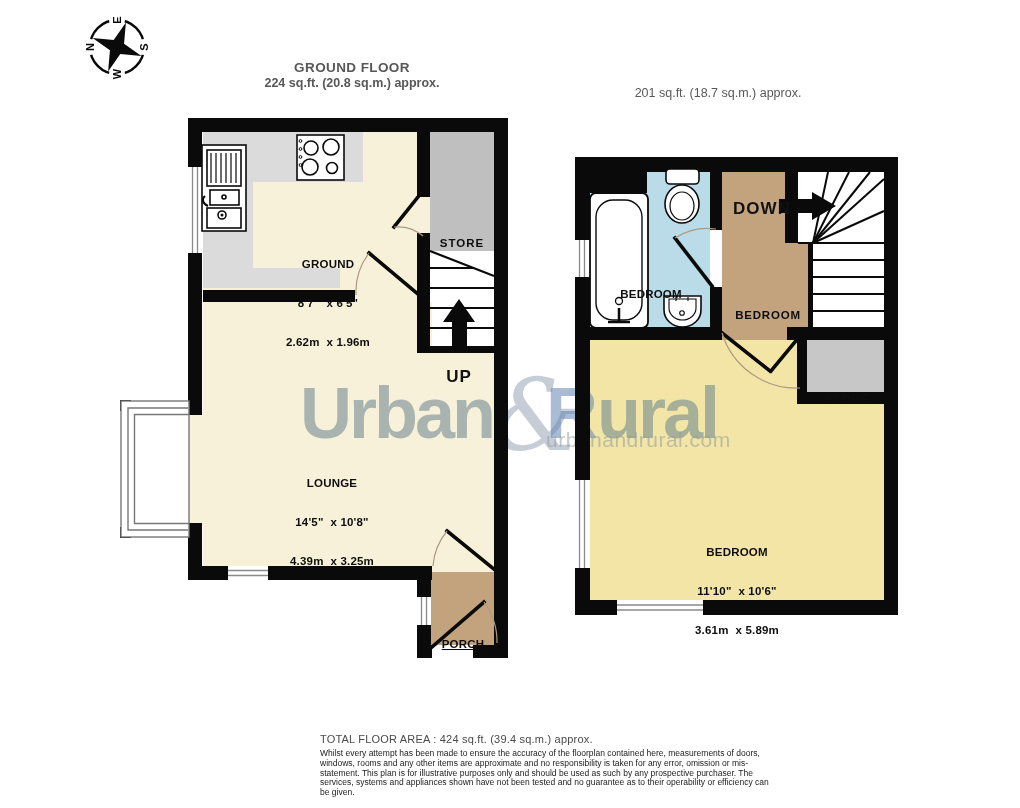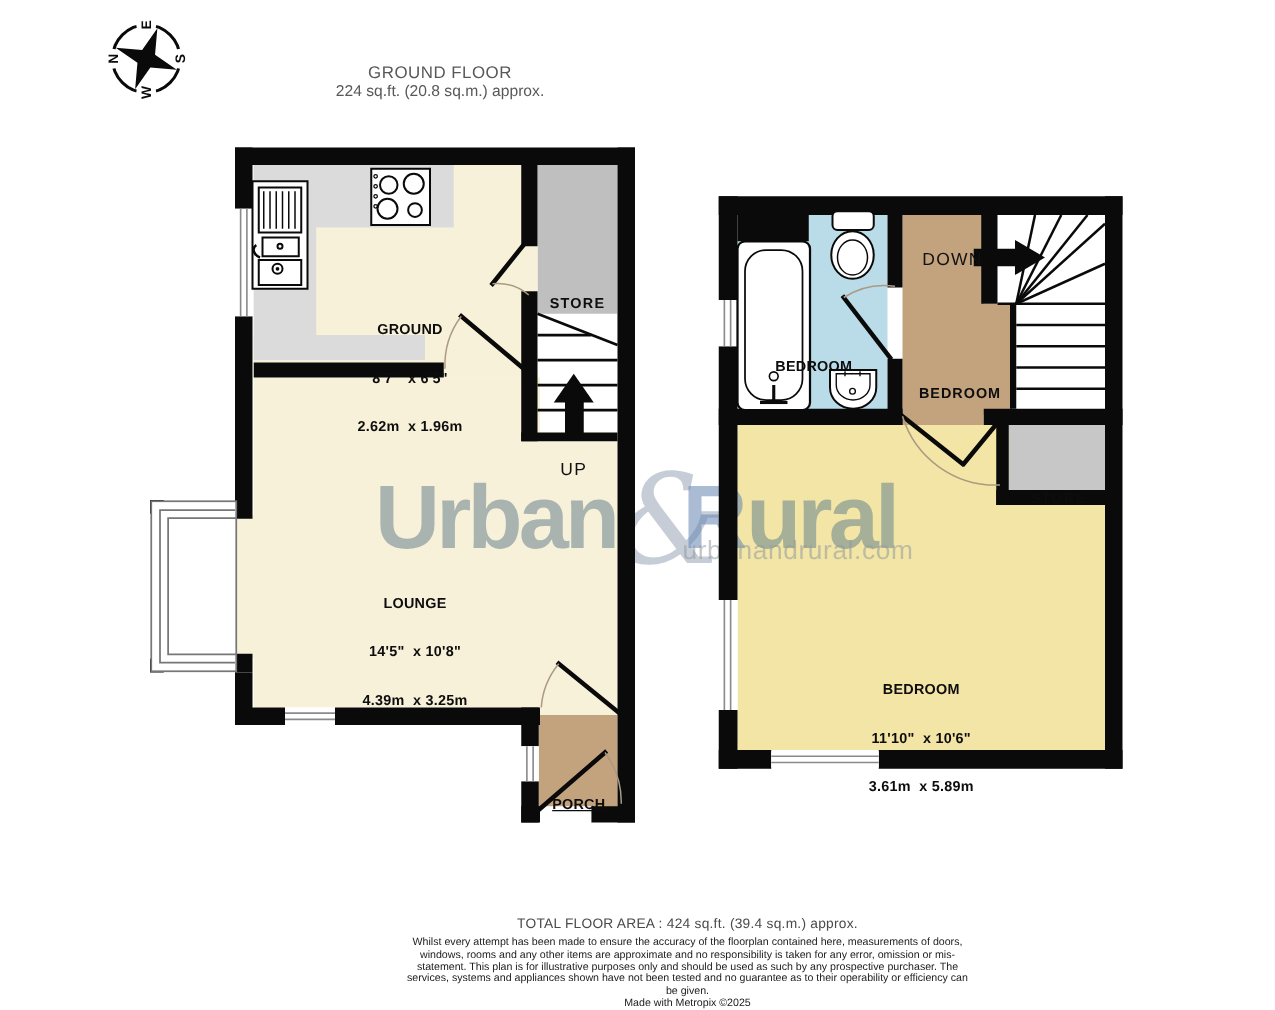--- a/index.html
+++ b/index.html
@@ -5,22 +5,22 @@
   html,body{margin:0;padding:0;background:#fff;}
   body{width:1020px;height:808px;position:relative;overflow:hidden;
        font-family:"Liberation Sans",sans-serif;}
   .heading{position:absolute;text-align:center;color:#585858;}
   .heading .t{font-size:13.5px;letter-spacing:.4px;}
   .heading .a{font-size:12.5px;margin-top:1px;}
   .roomlabel{position:absolute;transform:translateX(-50%);text-align:center;
              color:#0d0d0d;font-weight:bold;font-size:11.5px;line-height:13px;
              white-space:pre;letter-spacing:.2px;margin-top:33px;}
   .dirlabel{position:absolute;transform:translateX(-50%);color:#111;
-            font-weight:400;font-size:14px;letter-spacing:1px;}
-  .footer{position:absolute;left:320px;top:733px;width:460px;text-align:center;}
+            font-weight:700;font-size:17px;letter-spacing:1px;}
+  .footer{position:absolute;left:320px;top:733px;width:460px;text-align:left;}
   .footer .total{font-size:11px;color:#4a4a4a;margin-bottom:4px;letter-spacing:.2px;}
   .footer .disc{font-size:8.5px;line-height:9.8px;color:#1b1b1b;}
   .footer .made{font-size:8.5px;line-height:9.8px;color:#1b1b1b;}
   svg{position:absolute;left:0;top:0;}
   #compass{left:72px;top:2px;}
   .wm-big{font-family:"Liberation Sans",sans-serif;font-weight:bold;}
   .wm-amp{font-family:"DejaVu Serif",serif;}
 </style>
 </head>
 <body>
@@ -241,25 +241,26 @@
     <polygon transform="rotate(20 45 45)" fill="#0a0a0a" points="45,19 50.5,39.5 71,45 50.5,50.5 45,71 39.5,50.5 19,45 39.5,39.5"></polygon>
     <g font-family="Liberation Sans,sans-serif" font-size="11" font-weight="bold" fill="#0a0a0a" text-anchor="middle">
       <text x="45" y="22">N</text>
       <text x="72" y="49">E</text>
       <text x="45" y="76">S</text>
       <text x="18" y="49">W</text>
     </g>
   </g>
 </svg>
 
-<div class="heading" style="left:202px;top:50px;width:300px;">
+<div class="heading" style="left:202px;top:60px;width:300px;font-weight:bold;">
   <div class="t">GROUND FLOOR</div>
   <div class="a">224 sq.ft. (20.8 sq.m.) approx.</div>
 </div>
 <div class="heading" style="left:568px;top:85px;width:300px;">
+  <div class="a">201 sq.ft. (18.7 sq.m.) approx.</div>
 </div>
 
 <div class="roomlabel" style="left:328px;top:199px;">
   <div>GROUND</div>
   <div>8'7"  x 6'5"</div>
   <div>2.62m  x 1.96m</div>
 </div>
 <div class="roomlabel" style="left:462px;top:204px;letter-spacing:1px;">STORE</div>
 <div class="roomlabel" style="left:332px;top:418px;">
   <div>LOUNGE</div>
@@ -274,14 +275,13 @@
 <div class="roomlabel" style="left:847px;top:360px;letter-spacing:1px;">STORE</div>
 <div class="roomlabel" style="left:737px;top:487px;">
   <div>BEDROOM</div>
   <div>11'10"  x 10'6"</div>
   <div>3.61m  x 5.89m</div>
 </div>
 
 <div class="footer">
   <div class="total">TOTAL FLOOR AREA : 424 sq.ft. (39.4 sq.m.) approx.</div>
   <div class="disc">Whilst every attempt has been made to ensure the accuracy of the floorplan contained here, measurements of doors, windows, rooms and any other items are approximate and no responsibility is taken for any error, omission or mis-statement. This plan is for illustrative purposes only and should be used as such by any prospective purchaser. The services, systems and appliances shown have not been tested and no guarantee as to their operability or efficiency can be given.</div>
-  <div class="made">Made with Metropix ©2025</div>
 </div>
 
 </body></html>

